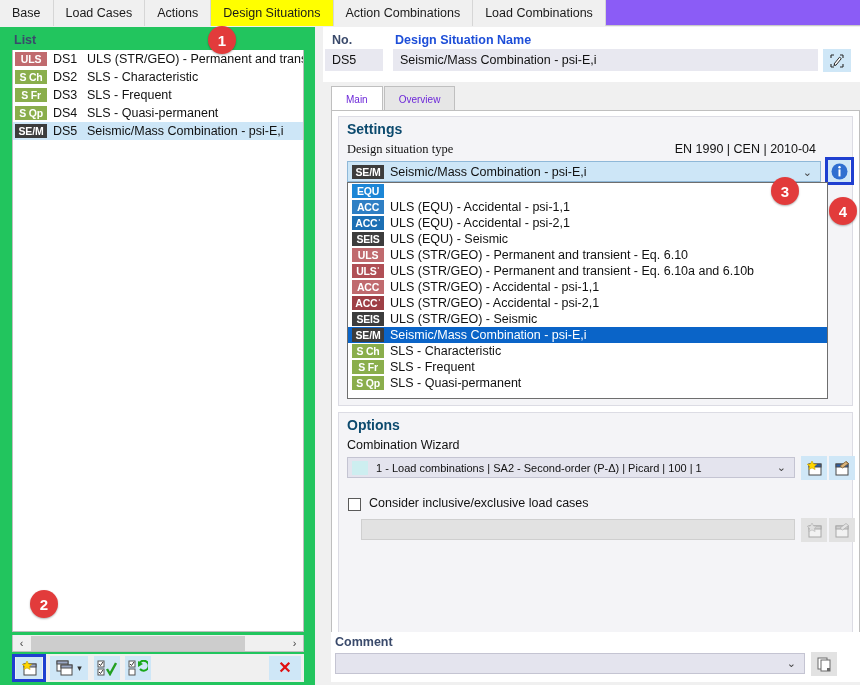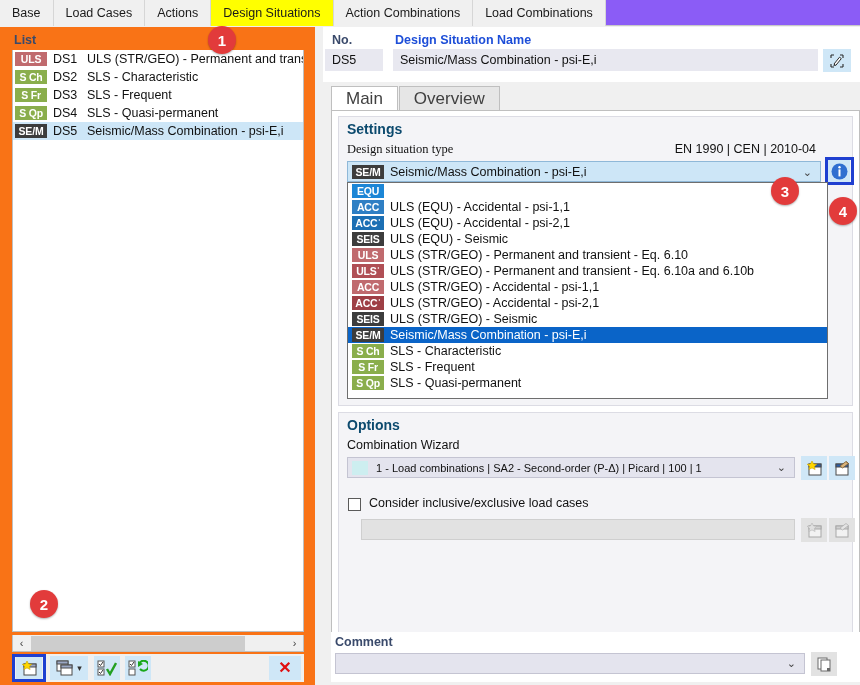--- a/index.html
+++ b/index.html
@@ -27,21 +27,21 @@
     font-size: 12.5px; color: #1a1a1a;
     border-right: 1px solid #d6d6d6;
     background: #f0f0f0;
     white-space: nowrap;
   }
   .tabbar .tab.active { background: #ffff00; font-weight: normal; }
 
   
   .left-panel {
     position: absolute; left: 0; top: 27px; width: 315px; height: 658px;
-    background: #f97316;
+    background: #22c55e;
     padding-left: 20px;
   }
   .list-label {
     position: absolute; left: 14px; top: 6px;
     font-size: 12.5px; font-weight: bold; color: #3a4a6b;
   }
   .list-box {
     position: absolute; left: 12px; top: 23px; width: 292px; height: 582px;
     background: #ffffff; border: 1px solid #bfbfbf; border-top: none;
     overflow: hidden;
@@ -119,21 +119,21 @@
   .edit-btn {
     position: absolute; left: 500px; top: 22px; width: 28px; height: 23px;
     background: #cfe7f7; border:1px solid #cfe7f7;
     display:flex; align-items:center; justify-content:center;
   }
 
   
   .subtabs { position: absolute; left: 8px; top: 60px; width: 529px; height: 24px; display:flex; align-items:flex-end; }
   .subtab {
     height: 23px; padding: 12px 14px; display:flex; align-items:center;
-    font-size: 17px; color:#404040; background:#e6e6e6;
+    font-size: 10px; color:#6d28d9; background:#e6e6e6;
     border:1px solid #bfbfbf; border-bottom:none; margin-right:1px;
   }
   .subtab.active { background:#ffffff; height:24px; }
 
   .panel-card {
     position: absolute; left: 8px; top: 83px; width: 529px; height: 552px;
     background: #ffffff; border: 1px solid #bfbfbf;
   }
 
   .group {

